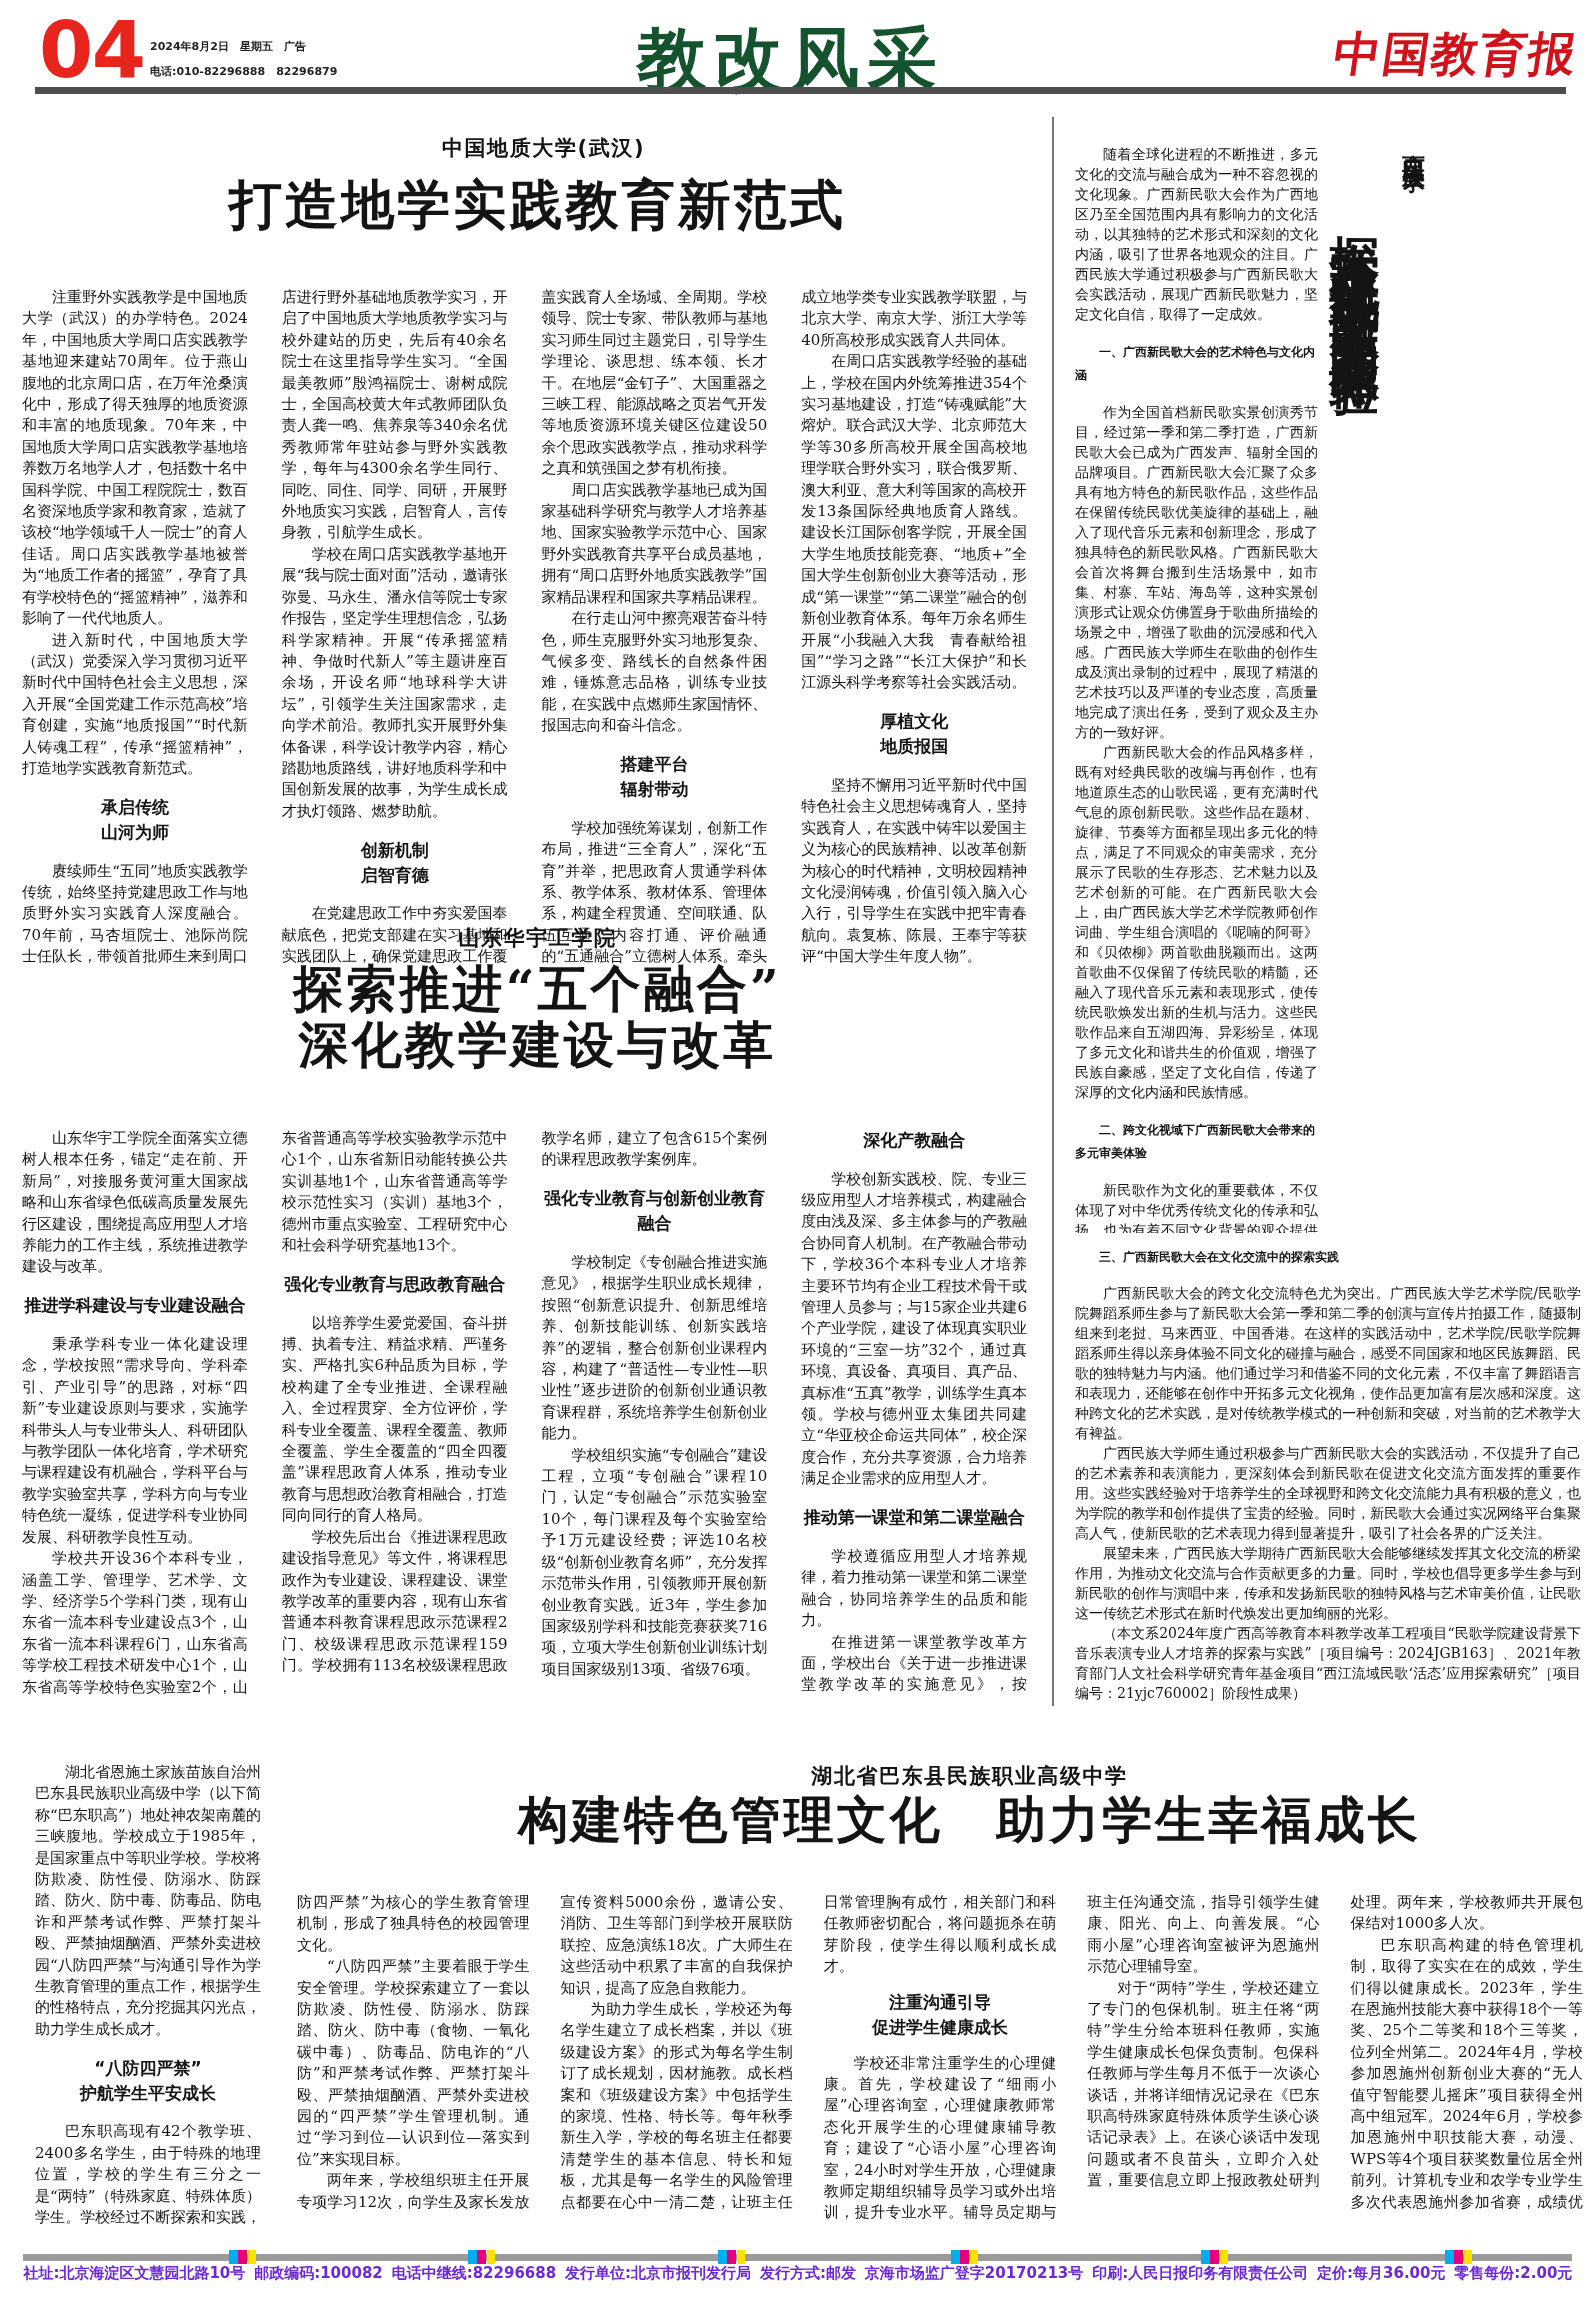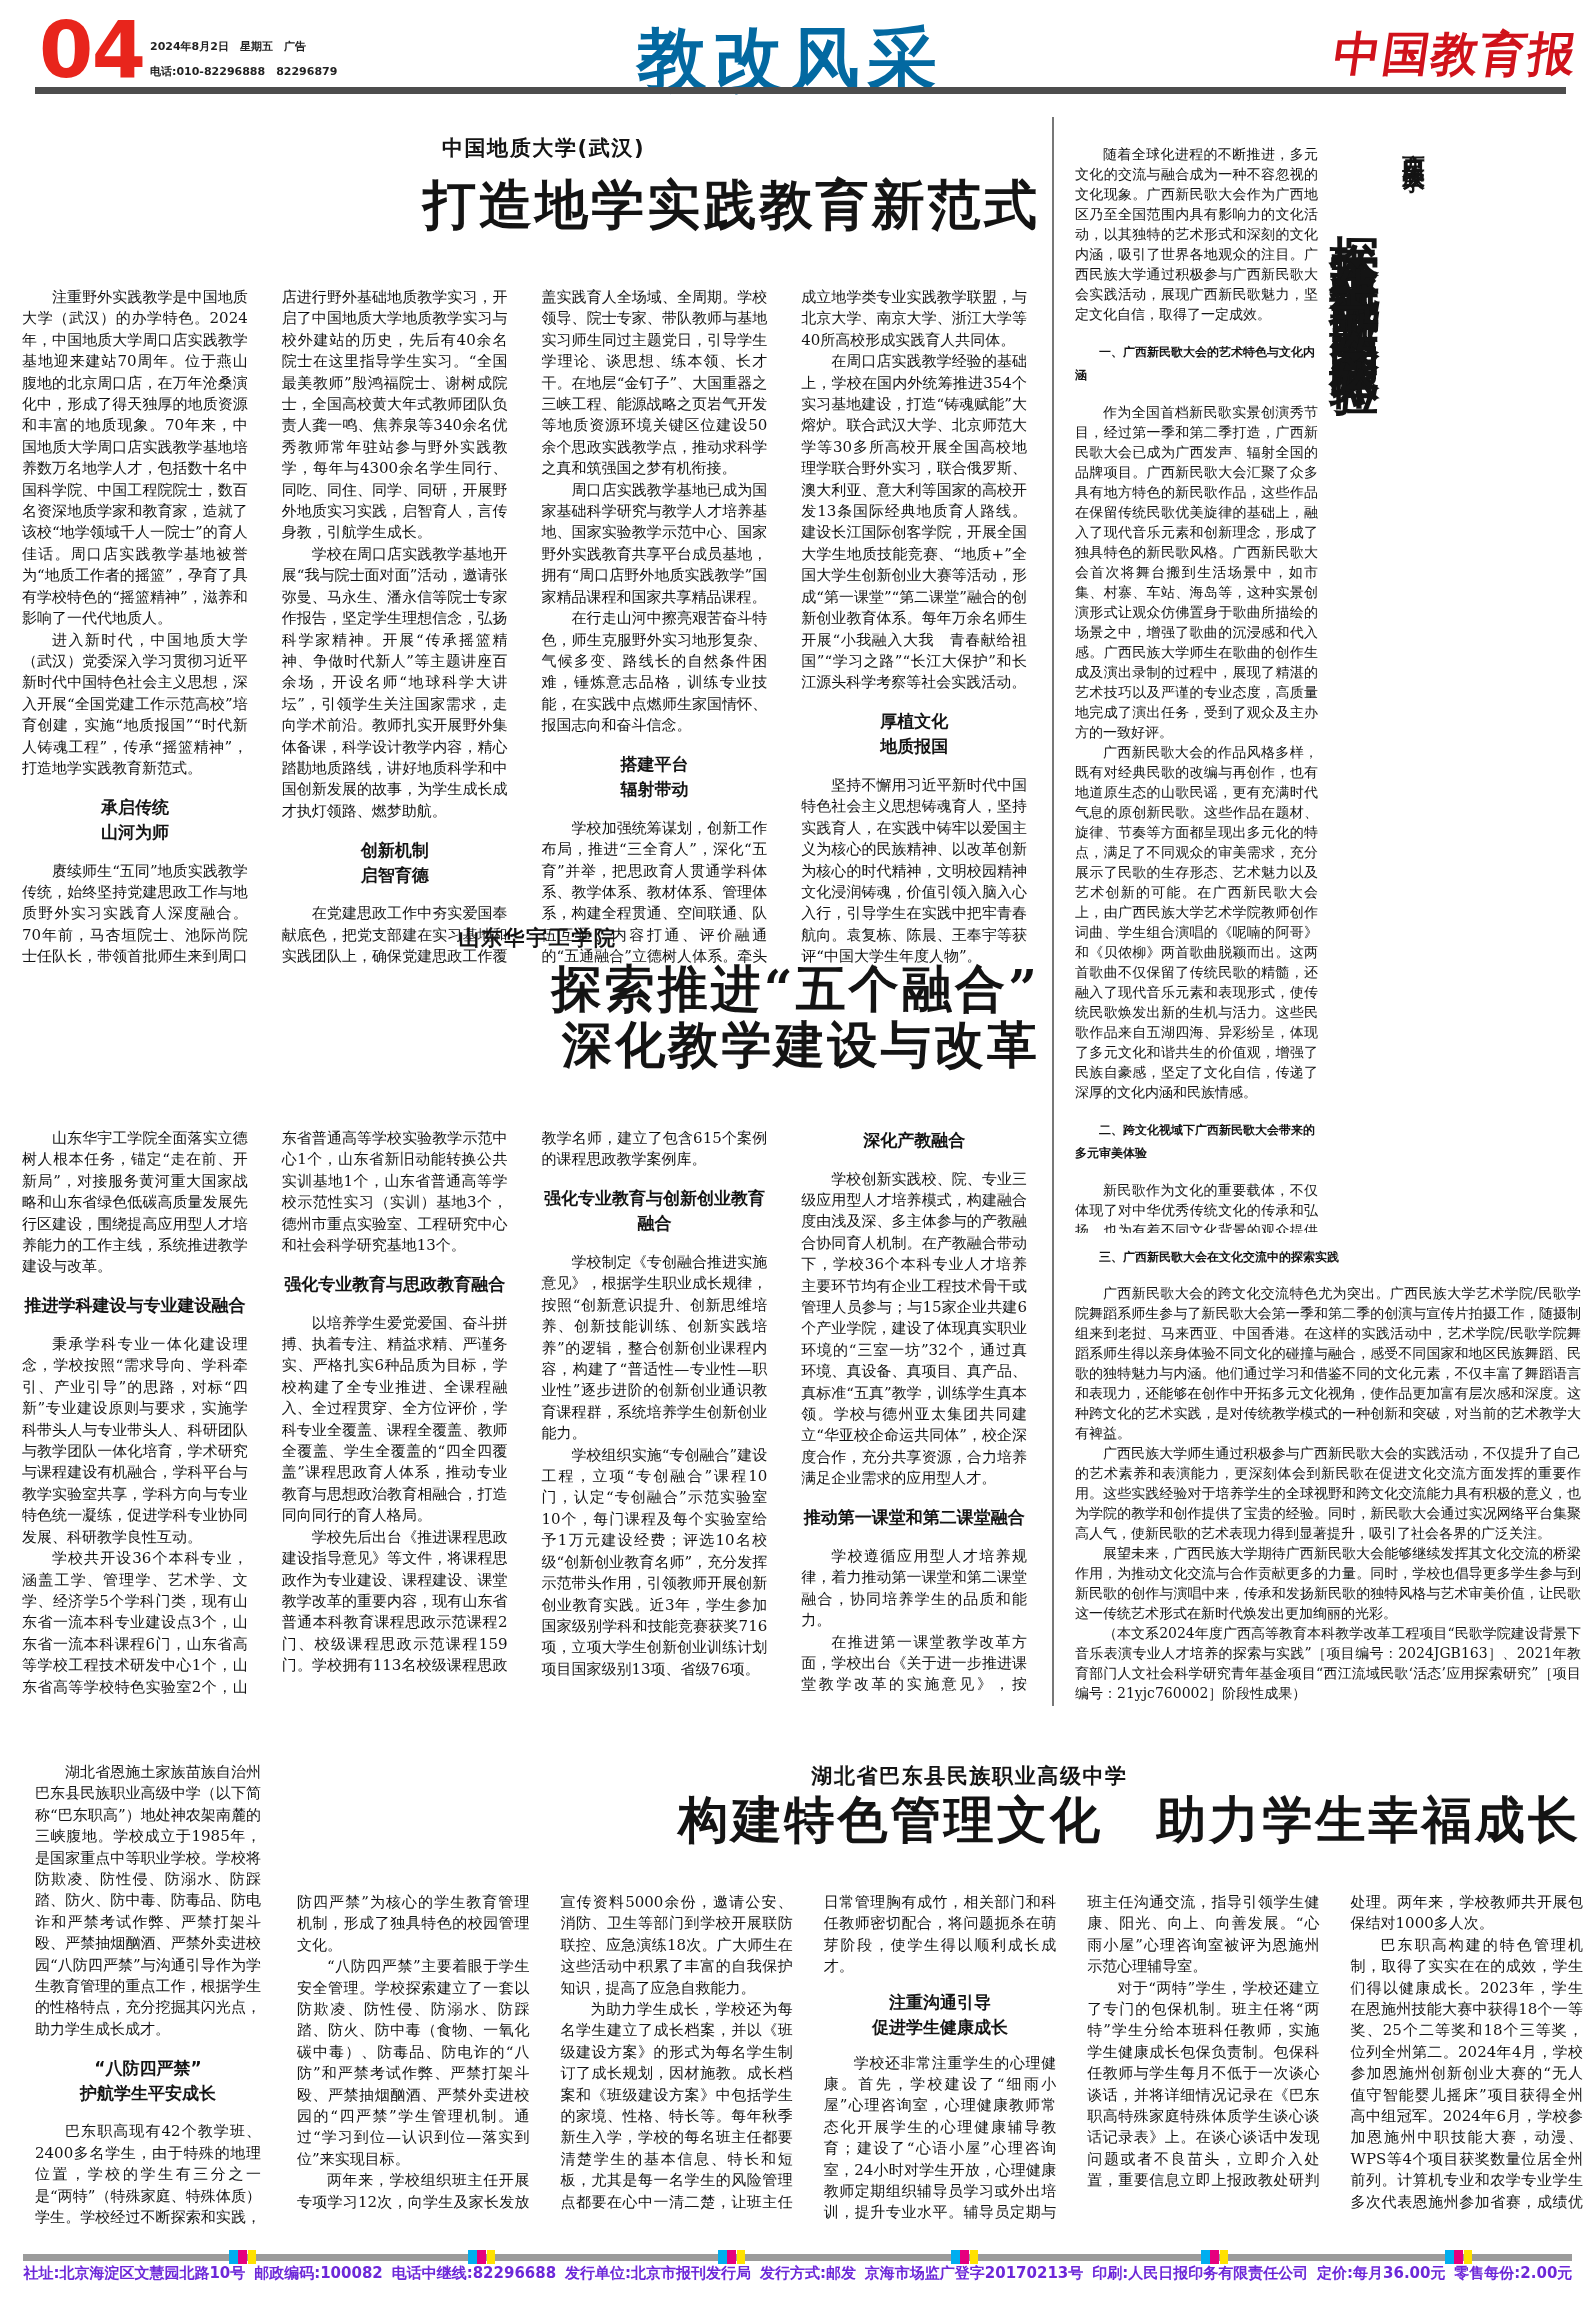--- a/index.html
+++ b/index.html
@@ -4,27 +4,27 @@
 <style>
   html,body{margin:0;padding:0;background:#e8e8e4;}
   #paper{position:relative;width:1596px;height:2307px;background:#ffffff;overflow:hidden;
          font-family:"DejaVu Serif","Liberation Serif",serif;color:#141414;}
   .sans{font-family:"DejaVu Sans","Liberation Sans",sans-serif;}
   .abs{position:absolute;}
 
   
   #page-num{left:39px;top:11px;font-size:78px;font-weight:bold;color:#e8251c;line-height:1;letter-spacing:-1.6px;}
   #date-block{left:150px;top:34px;font-size:11px;line-height:25px;font-weight:bold;color:#222;}
-  #masthead{left:637px;top:14px;font-size:69px;font-weight:900;letter-spacing:7.8px;color:#0369a1;}
+  #masthead{left:637px;top:14px;font-size:69px;font-weight:900;letter-spacing:7.8px;color:#14532d;}
   #np-logo{left:1334px;top:23.4px;font-size:47px;font-weight:900;color:#d0121b;transform:skewX(-8deg);letter-spacing:1.6px;}
   #header-rule{left:35px;top:87px;width:1531px;height:7px;background:#4d4d4d;}
 
   
   .kicker{font-size:21px;font-weight:bold;text-align:center;letter-spacing:1.6px;}
-  .headline{font-weight:900;text-align:right;letter-spacing:3.1px;line-height:1.12;}
+  .headline{font-weight:900;text-align:center;letter-spacing:3.1px;line-height:1.12;}
   .bodyflow{column-gap:34px;text-align:justify;overflow:hidden;column-fill:auto;}
   .bodyflow p.para{margin:0;text-indent:2em;}
   .bodyflow p.cont{margin:0;text-indent:0;}
   .sub{font-family:"DejaVu Sans","Liberation Sans",sans-serif;font-weight:bold;text-align:center;
        break-inside:avoid;}
   .byline{text-align:right;margin:4.7px 1.6px 0 0;}
 
   #a1-body,#a2-body{left:22px;width:1005px;column-count:4;font-size:15px;line-height:21.4px;}
   #a1-body{top:287px;height:695px;}
   #a2-body{top:1128px;height:586px;}

